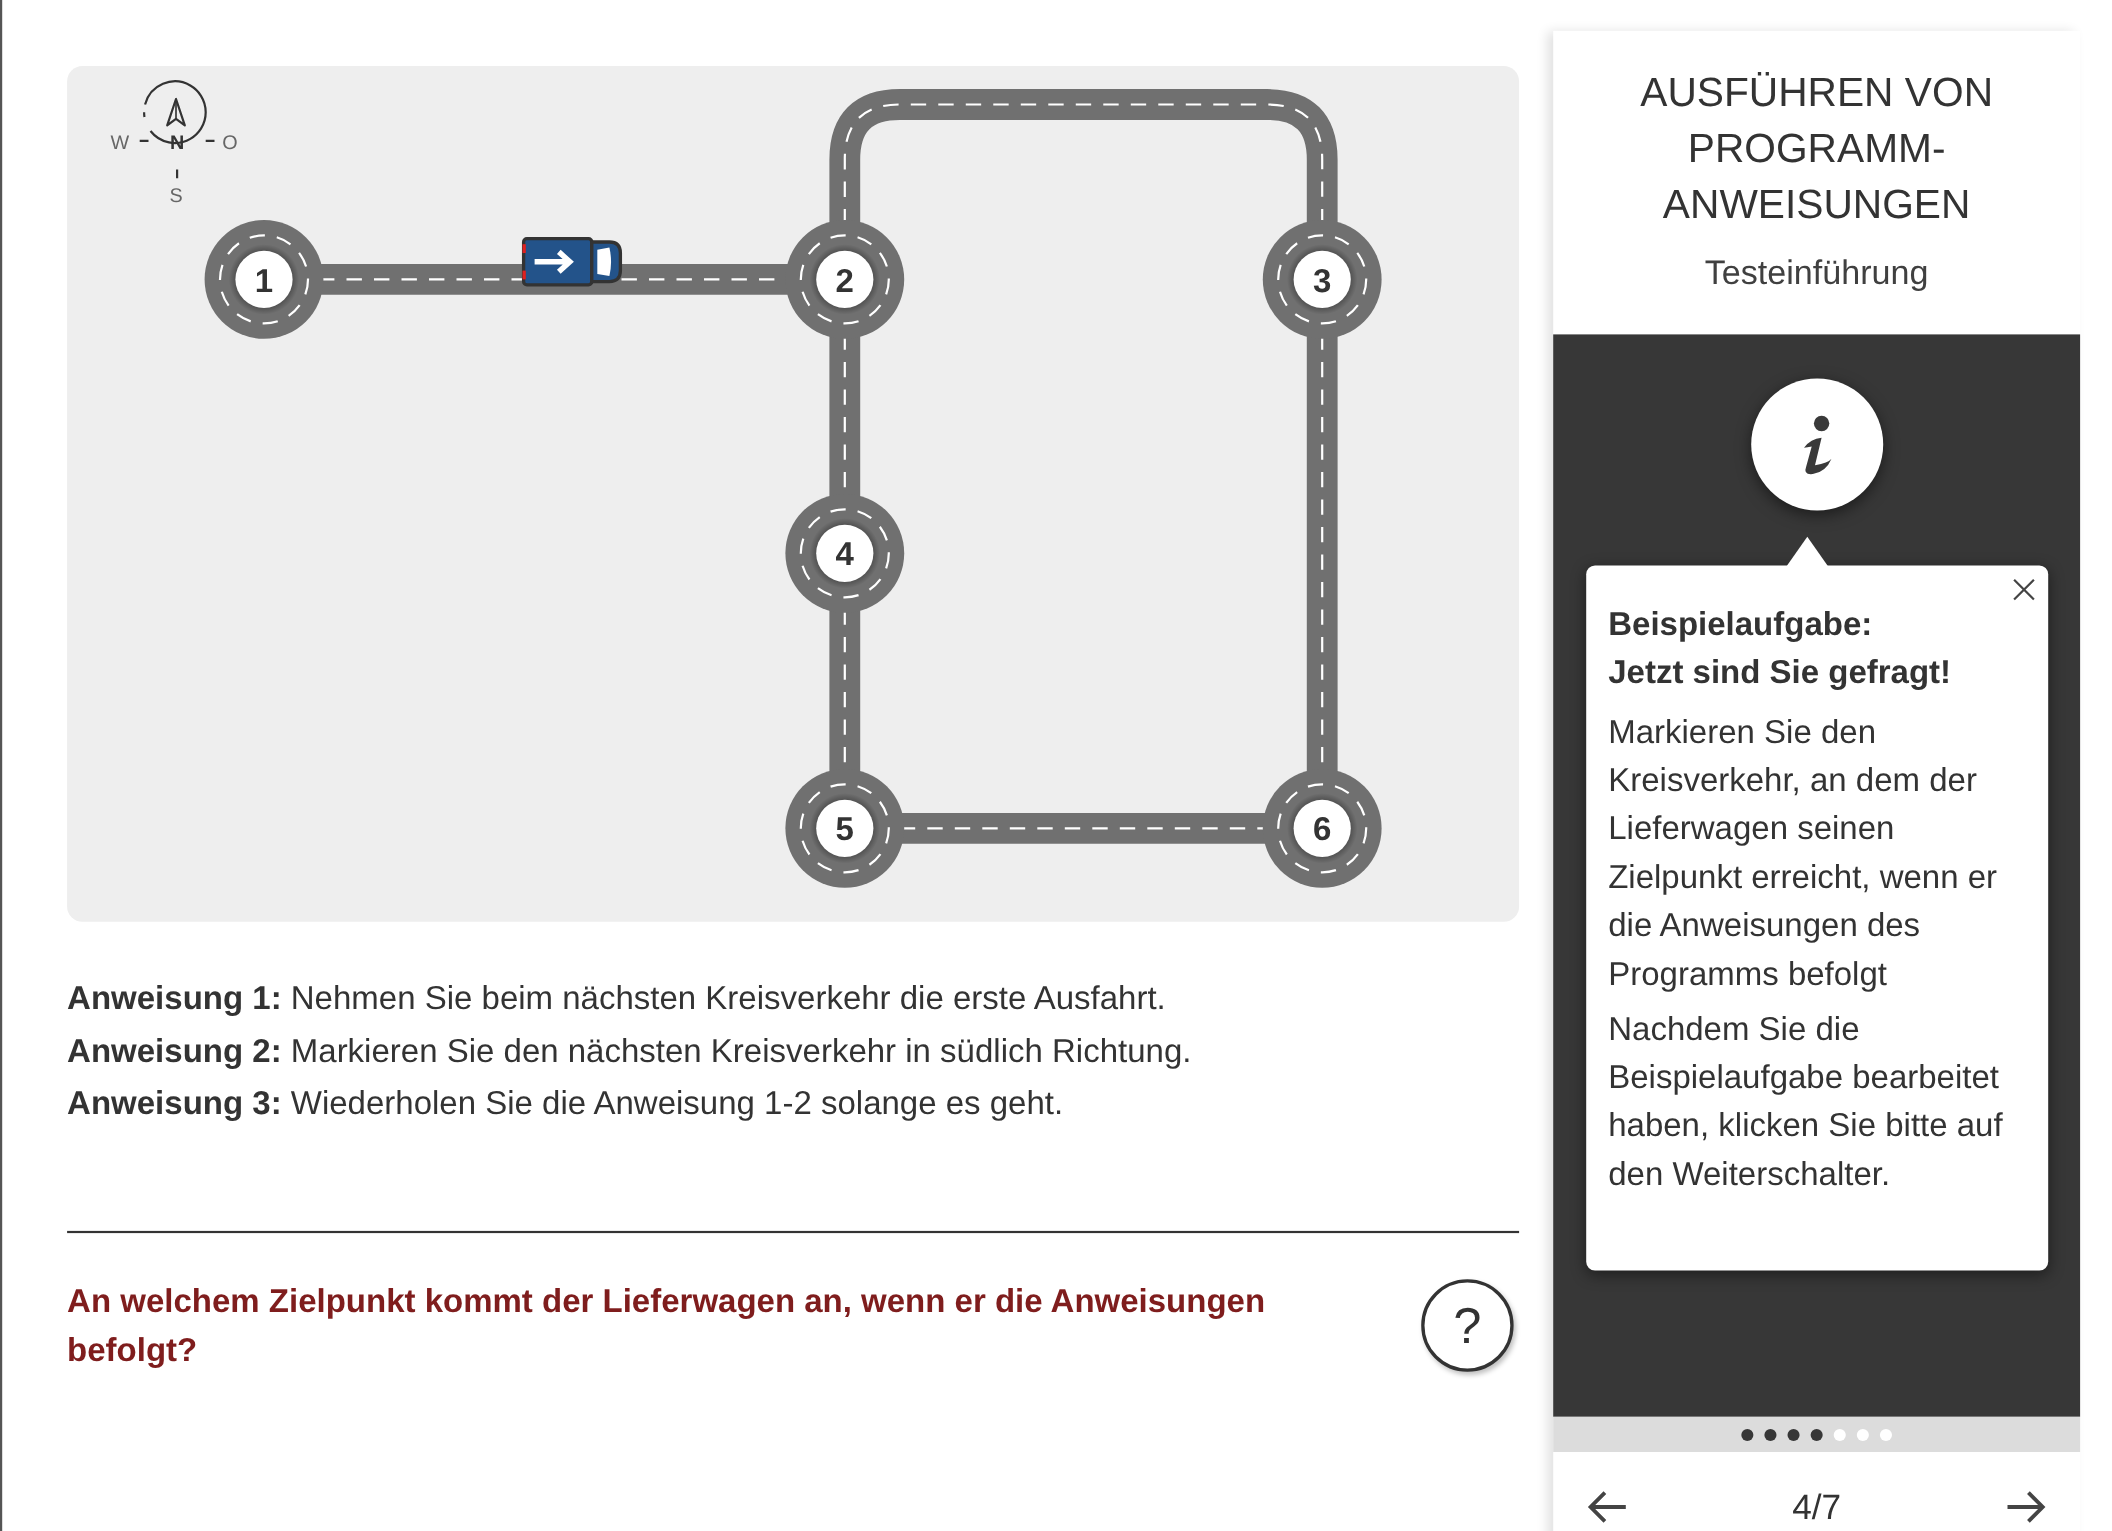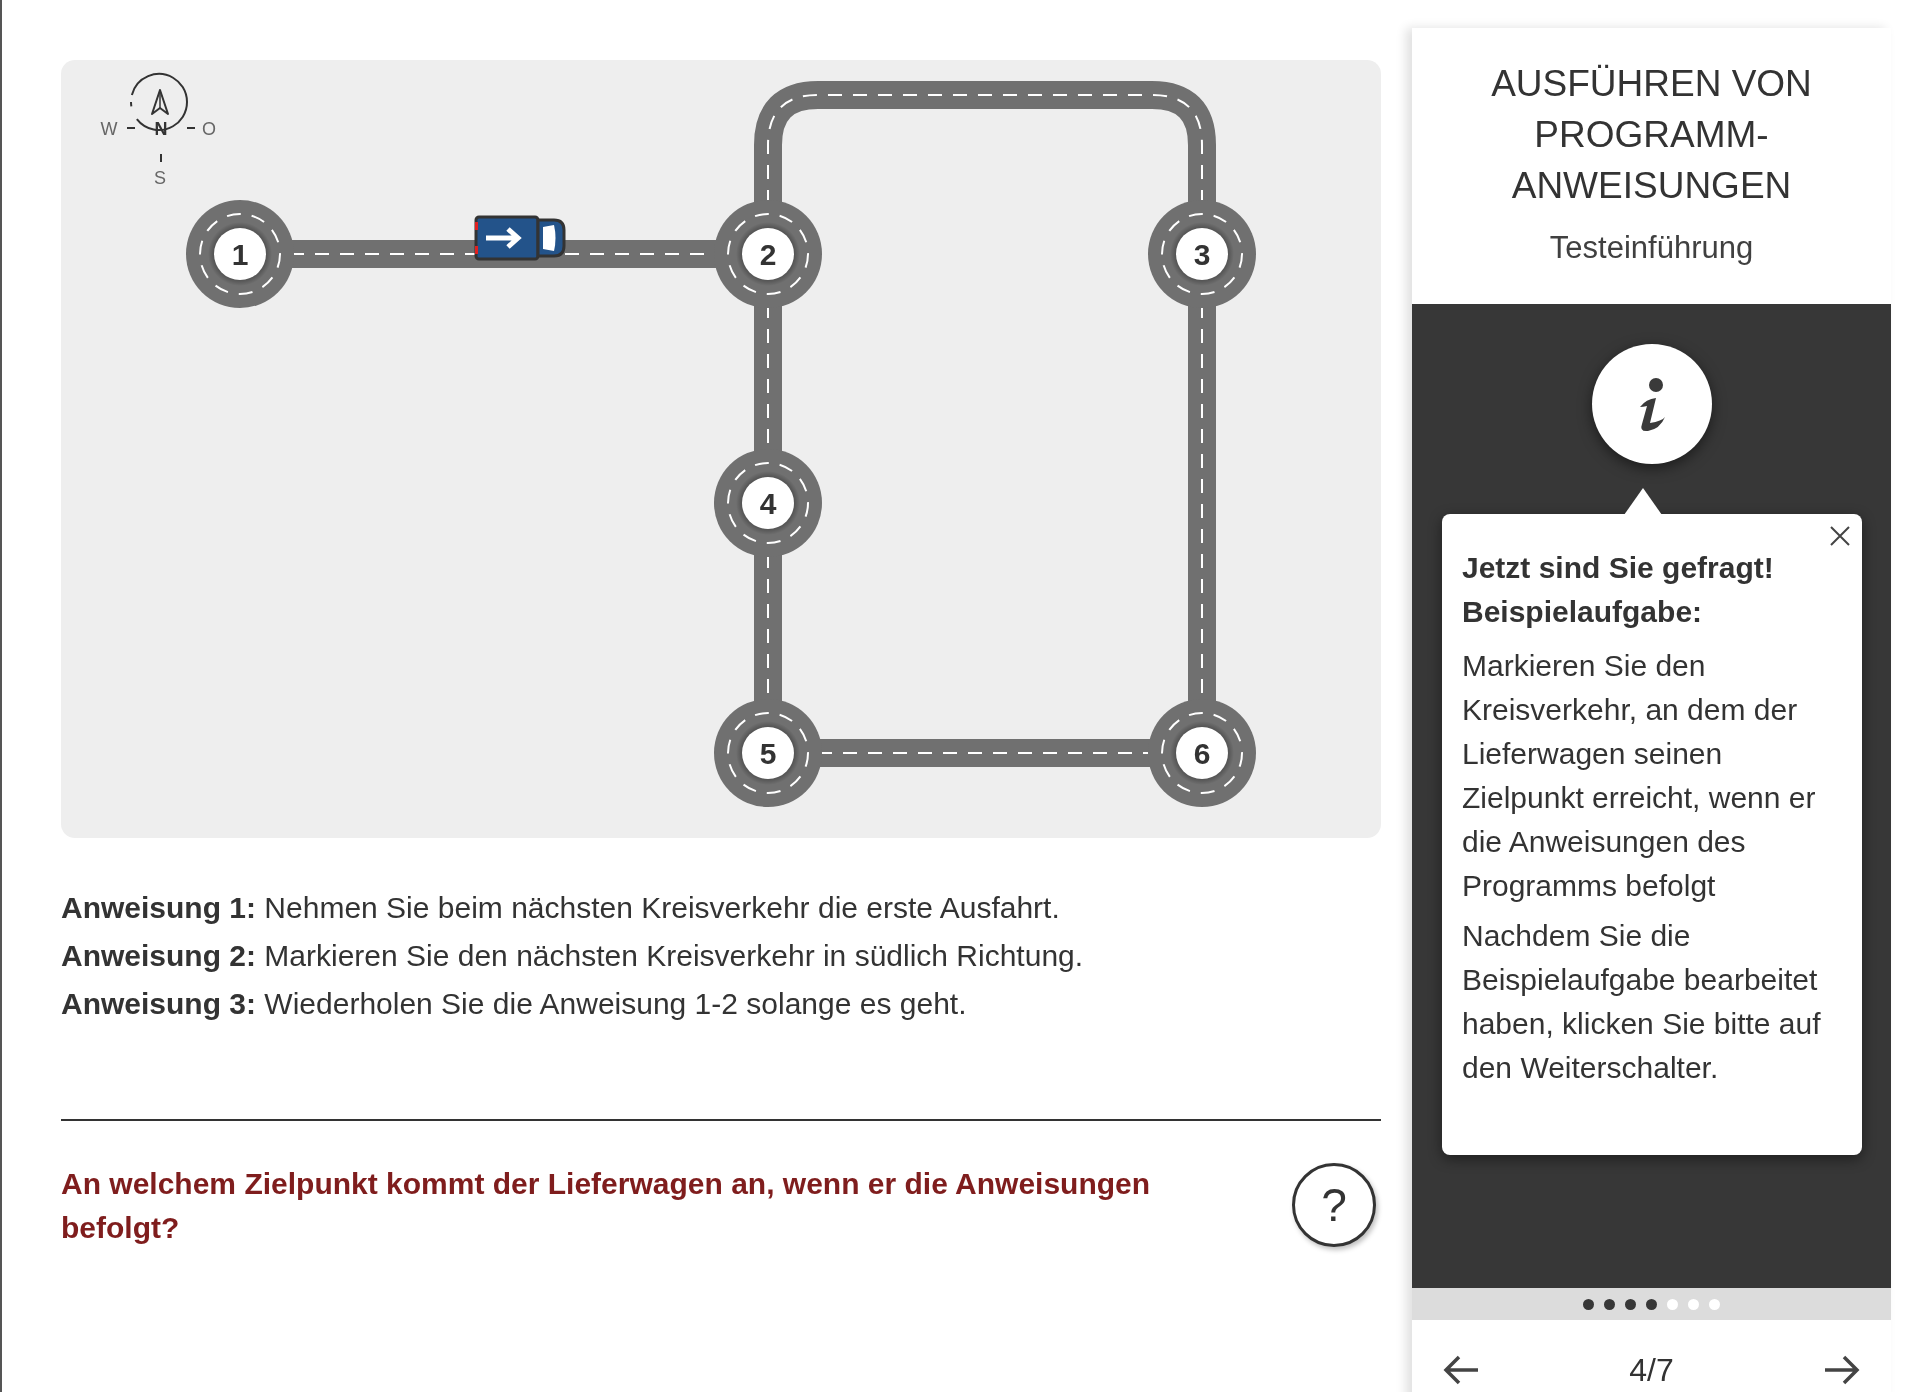--- a/index.html
+++ b/index.html
@@ -161,22 +161,22 @@
         <circle cx="34" cy="16" r="7" fill="#3a3a3a"></circle>
         <path d="M18 38 Q24 30 34 29 L28 54 Q40 52 43 48 Q38 60 26 62 Q17 63 20 55 L25 37 Q21 38 18 38 Z" fill="#3a3a3a"></path>
       </svg>
     </div>
     <div class="popup">
       <div class="popup-arrow"></div>
       <svg class="popup-close" viewBox="0 0 24 24">
         <path d="M3 3 L21 21 M21 3 L3 21" stroke="#444" stroke-width="2"></path>
       </svg>
       <div class="popup-head">
+        <div>Beispielaufgabe:</div>
         <div>Jetzt sind Sie gefragt!</div>
-        <div>Beispielaufgabe:</div>
       </div>
       <div class="popup-p" style="top:400px;">Nachdem Sie die Beispielaufgabe bearbeitet haben, klicken Sie bitte auf den Weiterschalter.</div>
       <div class="popup-p" style="top:130px;">Markieren Sie den Kreisverkehr, an dem der Lieferwagen seinen Zielpunkt erreicht, wenn er die Anweisungen des Programms befolgt</div>
     </div>
   </div>
 
   <div class="dots" id="dots">
       <div class="dot on"></div>
       <div class="dot on"></div>
       <div class="dot on"></div>

